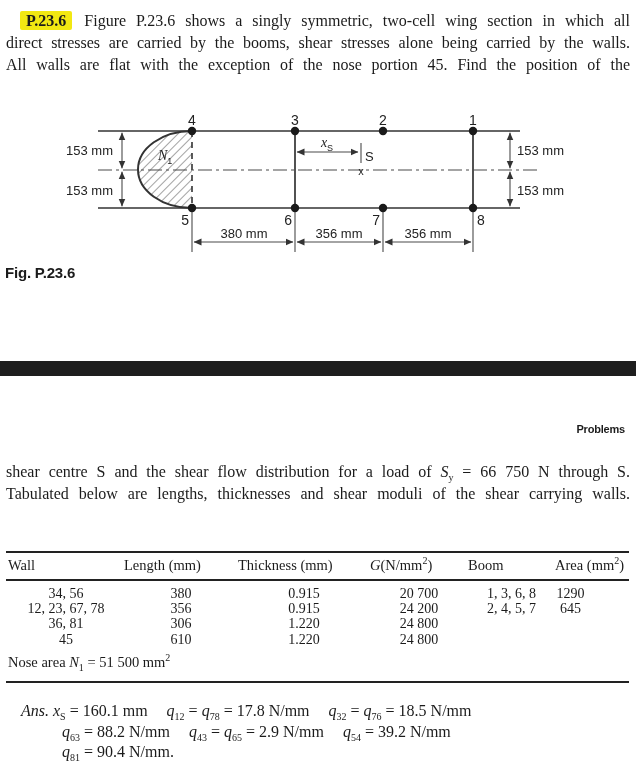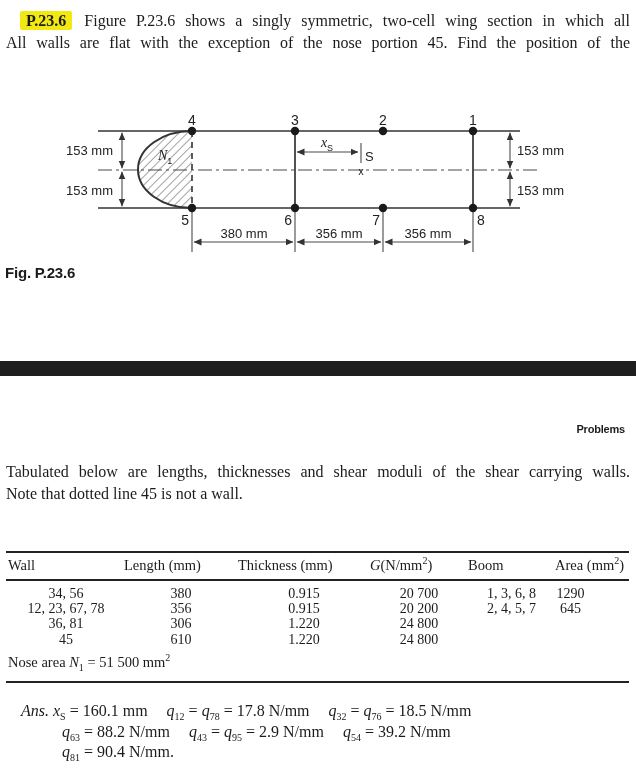--- a/index.html
+++ b/index.html
@@ -62,20 +62,21 @@
   .eq{margin-right:15px;white-space:nowrap;}
   .ans-indent{padding-left:41px;}
 </style>
 </head>
 <body>
 
 <div id="page">
 
   <div id="para1" class="para">
     <div class="jline first"><span class="tok-hl">P.23.6</span><span class="tok-txt">Figure P.23.6 shows a singly symmetric, two-cell wing section in which all</span></div>
+    <div class="jline">direct stresses are carried by the booms, shear stresses alone being carried by the walls.</div>
     <div class="jline">All walls are flat with the exception of the nose portion 45. Find the position of the</div>
   </div>
 
   <svg id="figsvg" width="636" height="162" viewBox="0 0 636 162">
     <defs>
       <marker id="ah" markerWidth="9" markerHeight="9" refX="7.5" refY="4" orient="auto-start-reverse" markerUnits="userSpaceOnUse">
         <path d="M0,0.6 L7.8,4 L0,7.4 Z" fill="#333"></path>
       </marker>
       <pattern id="hatch" width="6" height="6" patternUnits="userSpaceOnUse" patternTransform="rotate(45)">
         <line x1="0" y1="0" x2="0" y2="6" stroke="#555" stroke-width="1.1"></line>
@@ -139,22 +140,22 @@
     <text x="158" y="61"><tspan class="fti">N</tspan><tspan class="fsub" dy="3.5">1</tspan></text>
   </svg>
 
   <div id="figcap">Fig. P.23.6</div>
 
   <div id="bar"></div>
 
   <div id="problems">Problems</div>
 
   <div id="para2" class="para">
+    <div class="jline"><span class="tok-txt">shear centre S and the shear flow distribution for a load of </span><span class="tok-var">S</span><sub class="tok-sub">y</sub><span class="tok-txt"> = 66 750 N through S.</span></div>
     <div class="jline">Tabulated below are lengths, thicknesses and shear moduli of the shear carrying walls.</div>
-    <div class="nline">Note that dotted line 45 is not a wall.</div>
   </div>
 
   <div id="rule1" class="rule"></div>
   <div id="thead" class="tgrid">
     <div>Wall</div>
     <div>Length (mm)</div>
     <div>Thickness (mm)</div>
     <div><span class="tok-var">G</span><span class="tok-txt">(N/mm</span><sup class="tok-sup">2</sup><span class="tok-txt">)</span></div>
     <div>Boom</div>
     <div><span class="tok-txt">Area (mm</span><sup class="tok-sup">2</sup><span class="tok-txt">)</span></div>
@@ -165,21 +166,21 @@
     <div class="cell">34, 56</div>
     <div class="cell">380</div>
     <div class="cell">0.915</div>
     <div class="cell">20 700</div>
     <div class="cell">1, 3, 6, 8</div>
     <div class="cell cell-area">1290</div>
 
     <div class="cell">12, 23, 67, 78</div>
     <div class="cell">356</div>
     <div class="cell">0.915</div>
-    <div class="cell">20 200</div>
+    <div class="cell">24 200</div>
     <div class="cell">2, 4, 5, 7</div>
     <div class="cell cell-area">645</div>
 
     <div class="cell">36, 81</div>
     <div class="cell">306</div>
     <div class="cell">1.220</div>
     <div class="cell">24 800</div>
     <div class="cell"></div>
     <div class="cell cell-area"></div>
 
@@ -196,21 +197,21 @@
 
   <div id="ans">
     <div class="ans-line">
       <span class="ans-label">Ans.</span>
       <span class="eq"><span class="tok-var">x</span><sub class="tok-sub">S</sub><span class="tok-txt"> = 160.1 mm</span></span>
       <span class="eq"><span class="tok-var">q</span><sub class="tok-sub">12</sub><span class="tok-txt"> = </span><span class="tok-var">q</span><sub class="tok-sub">78</sub><span class="tok-txt"> = 17.8 N/mm</span></span>
       <span class="eq"><span class="tok-var">q</span><sub class="tok-sub">32</sub><span class="tok-txt"> = </span><span class="tok-var">q</span><sub class="tok-sub">76</sub><span class="tok-txt"> = 18.5 N/mm</span></span>
     </div>
     <div class="ans-line ans-indent">
       <span class="eq"><span class="tok-var">q</span><sub class="tok-sub">63</sub><span class="tok-txt"> = 88.2 N/mm</span></span>
-      <span class="eq"><span class="tok-var">q</span><sub class="tok-sub">43</sub><span class="tok-txt"> = </span><span class="tok-var">q</span><sub class="tok-sub">95</sub><span class="tok-txt"> = 2.9 N/mm</span></span>
+      <span class="eq"><span class="tok-var">q</span><sub class="tok-sub">43</sub><span class="tok-txt"> = </span><span class="tok-var">q</span><sub class="tok-sub">65</sub><span class="tok-txt"> = 2.9 N/mm</span></span>
       <span class="eq"><span class="tok-var">q</span><sub class="tok-sub">54</sub><span class="tok-txt"> = 39.2 N/mm</span></span>
     </div>
     <div class="ans-line ans-indent">
       <span class="eq"><span class="tok-var">q</span><sub class="tok-sub">81</sub><span class="tok-txt"> = 90.4 N/mm.</span></span>
     </div>
   </div>
 
 </div>
 
 </body></html>

